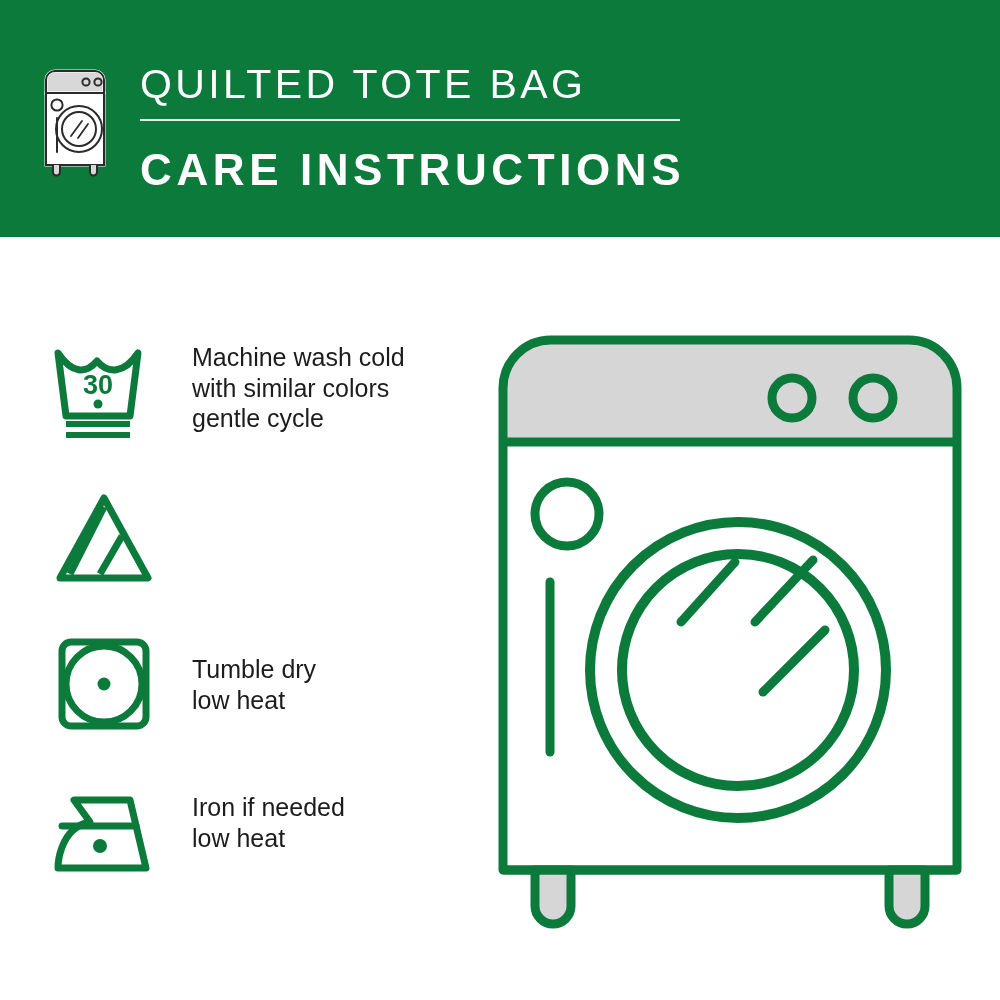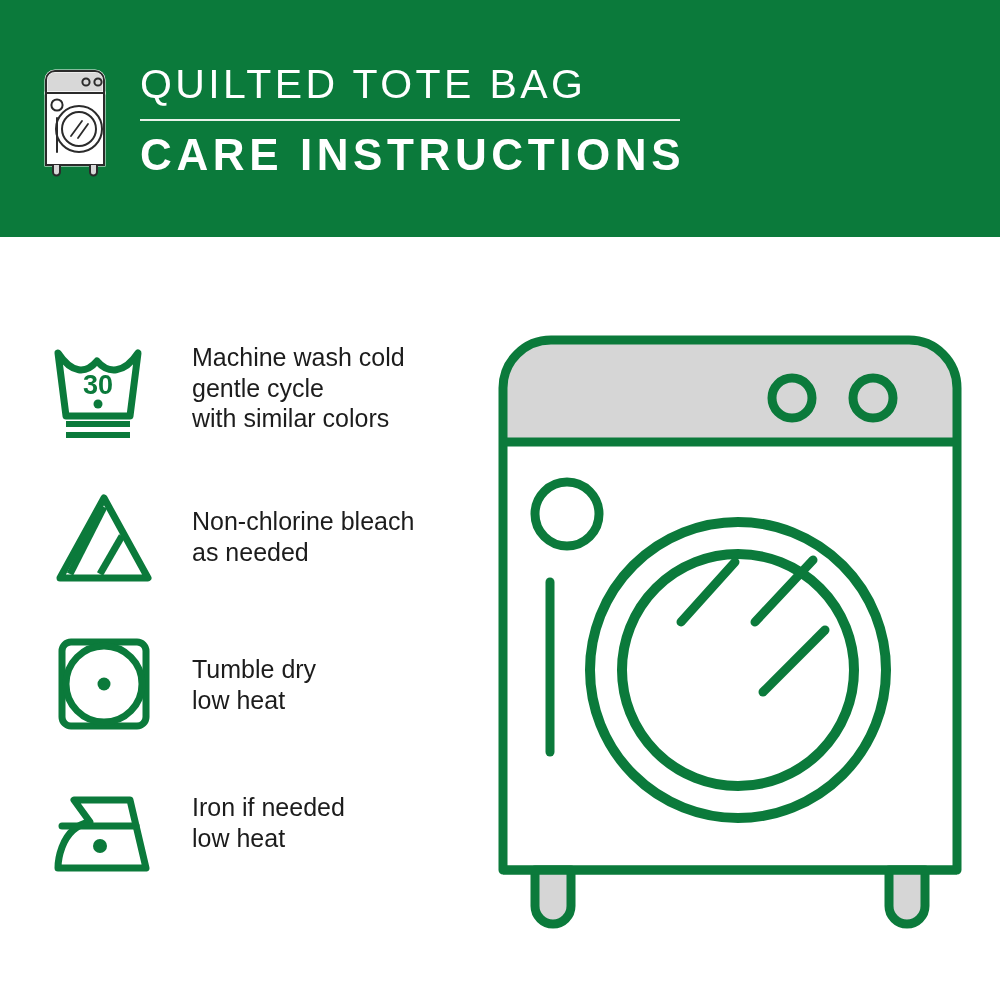--- a/index.html
+++ b/index.html
@@ -66,20 +66,21 @@
     margin: 14px 0 12px 0;
   }
   .title-line2 {
     color: #ffffff;
     font-size: 44px;
     font-weight: 700;
     letter-spacing: 4.6px;
     line-height: 1.0;
     white-space: nowrap;
     font-family: "Liberation Sans", sans-serif;
+    margin-top: 15px;
   }
 
   
   .care-list {
     position: absolute;
     left: 50px;
     top: 340px;
     width: 420px;
   }
   .care-row {
@@ -177,38 +178,34 @@
           <text x="46" y="50" text-anchor="middle" font-family="Liberation Sans, sans-serif" font-size="27" font-weight="700" fill="#0b7a3b">30</text>
 
           <circle cx="46" cy="60" r="4.5" fill="#0b7a3b"></circle>
 
           <line x1="14" y1="80" x2="78" y2="80" stroke="#0b7a3b" stroke-width="6" stroke-linecap="butt"></line>
           <line x1="14" y1="91" x2="78" y2="91" stroke="#0b7a3b" stroke-width="6" stroke-linecap="butt"></line>
         </svg>
       </div>
       <div class="care-text">
         <span class="tline">Machine wash cold</span>
+        <span class="tline">with similar colors</span>
         <span class="tline">gentle cycle</span>
-        <span class="tline">with similar colors</span>
       </div>
     </div>
 
     <div class="care-row row-bleach">
       <div class="care-symbol">
         <svg width="104" height="96" viewBox="0 0 104 96">
 
           <path d="M52 8 L96 88 L8 88 Z" fill="none" stroke="#0b7a3b" stroke-width="7" stroke-linejoin="round"></path>
 
           <line x1="52" y1="17" x2="18" y2="84" stroke="#0b7a3b" stroke-width="7" stroke-linecap="butt"></line>
           <line x1="70" y1="46" x2="48" y2="84" stroke="#0b7a3b" stroke-width="7" stroke-linecap="butt"></line>
         </svg>
-      </div>
-      <div class="care-text">
-        <span class="tline">Non-chlorine bleach</span>
-        <span class="tline">as needed</span>
       </div>
     </div>
 
     <div class="care-row row-dry">
       <div class="care-symbol">
         <svg width="104" height="96" viewBox="0 0 104 96">
           <rect x="10" y="6" width="84" height="84" rx="9" ry="9" fill="none" stroke="#0b7a3b" stroke-width="7"></rect>
           <circle cx="52" cy="48" r="38" fill="none" stroke="#0b7a3b" stroke-width="7"></circle>
           <circle cx="52" cy="48" r="6.5" fill="#0b7a3b"></circle>
         </svg>

